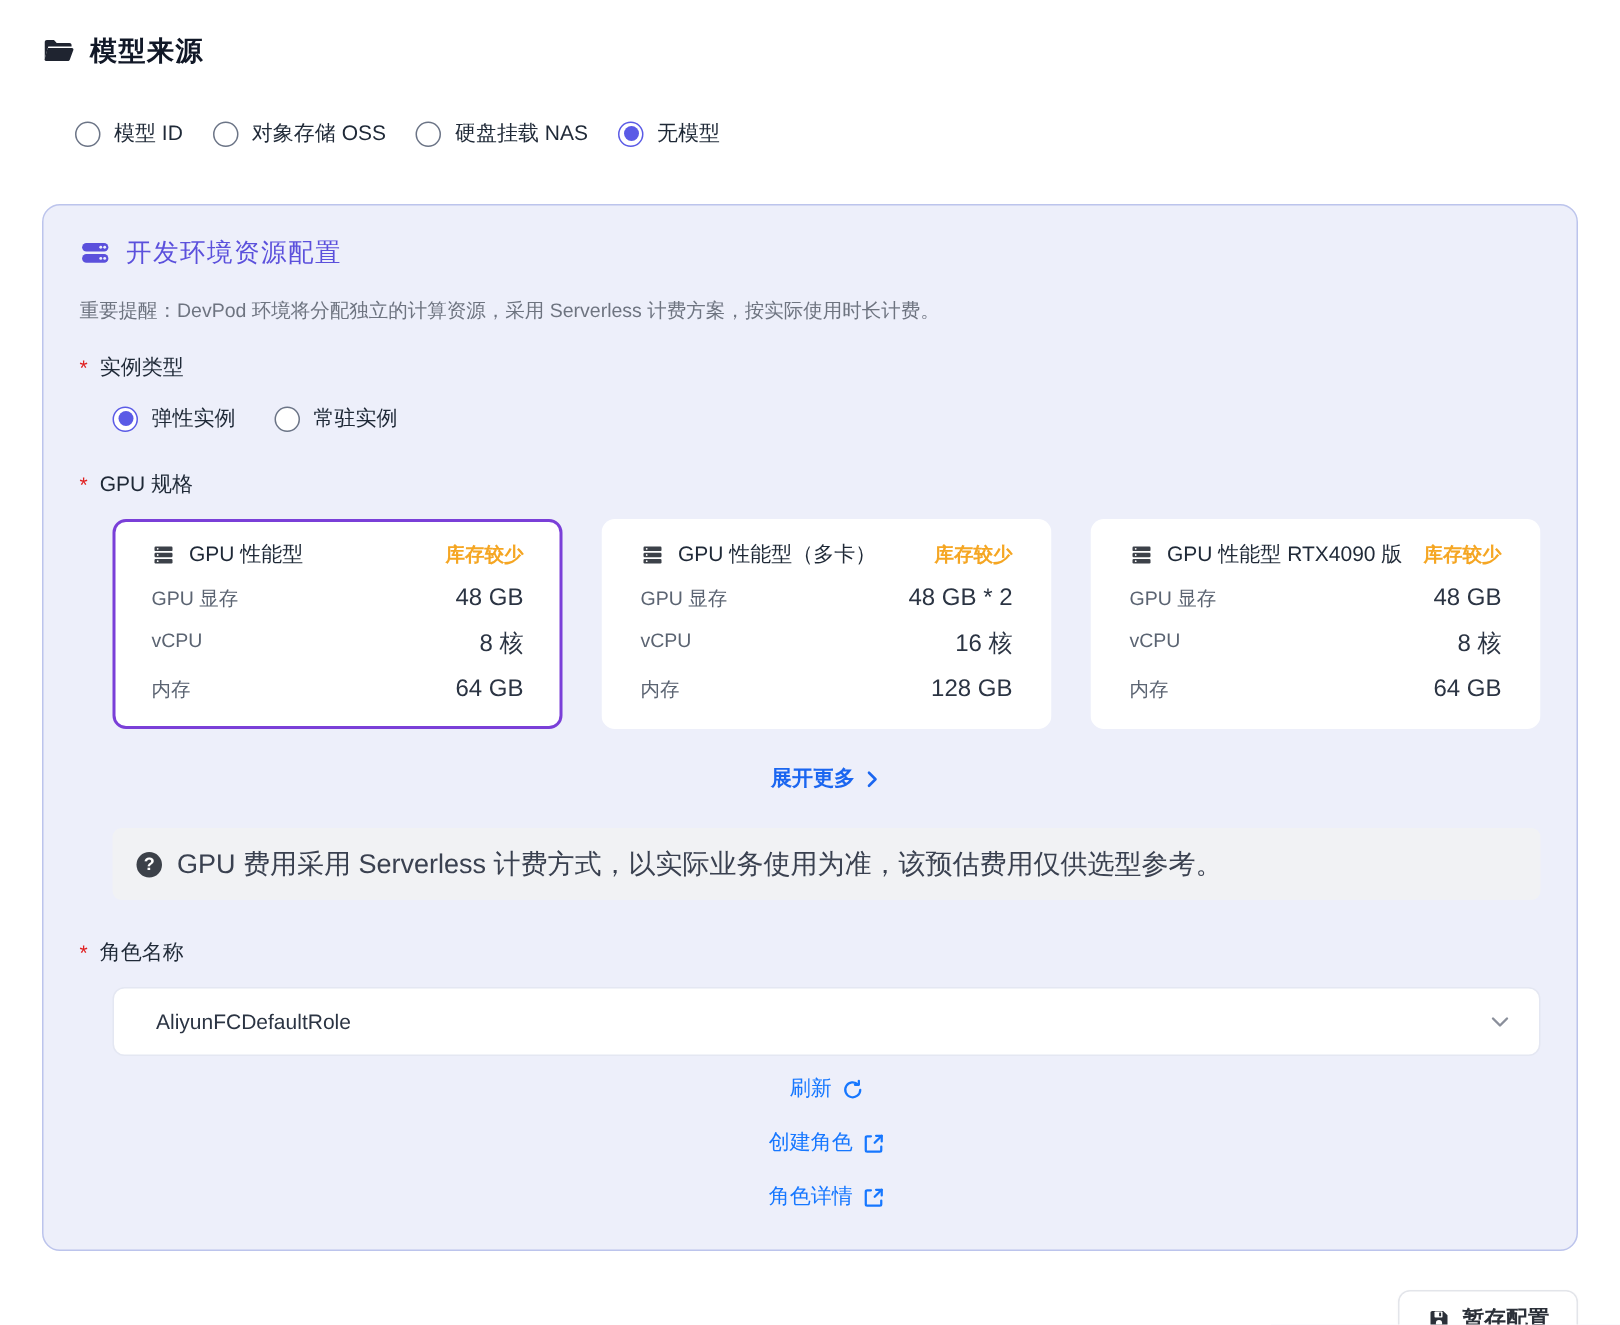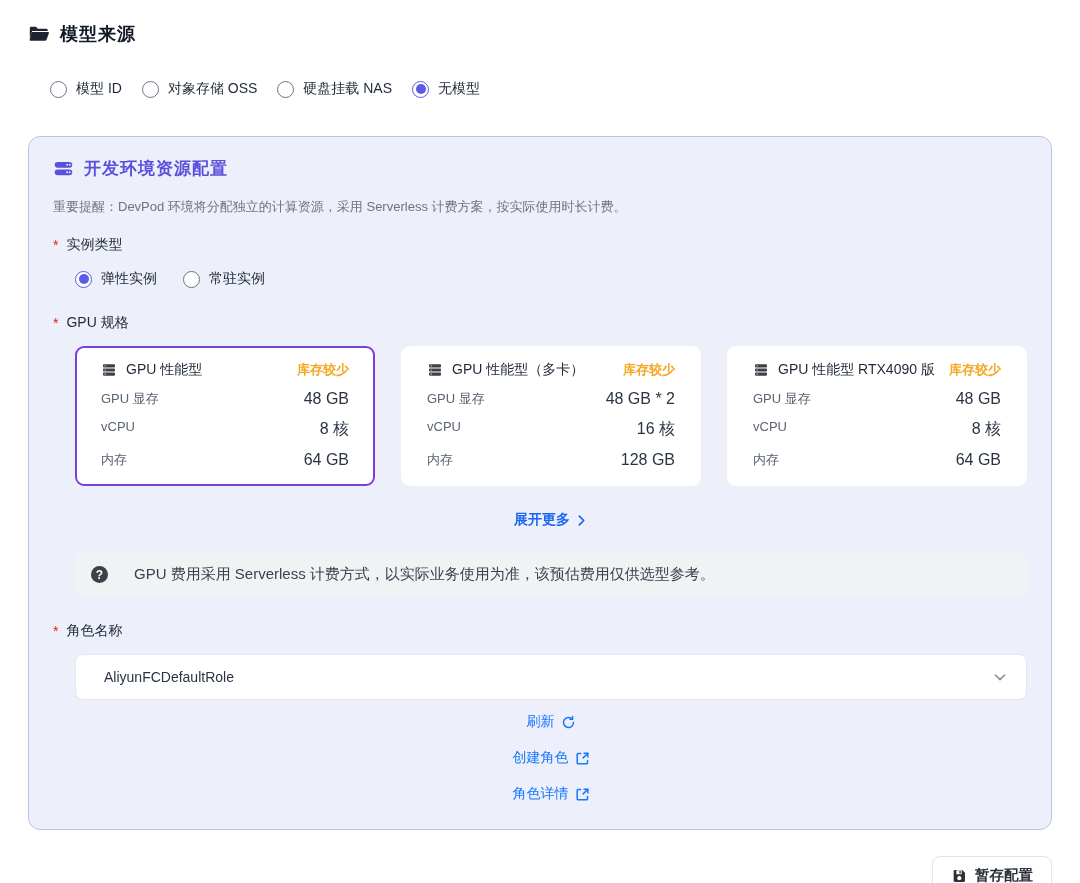--- a/index.html
+++ b/index.html
@@ -19,21 +19,21 @@
     background:#fff; position:relative; flex:0 0 auto; }
   .radio-opt.sel .radio-circle { border-color:#5b5be6; }
   .radio-opt.sel .radio-circle::after { content:""; position:absolute; inset:2.5px;
     border-radius:50%; background:#5b5be6; }
   .radio-label { font-size:14px; color:#1f2937; }
 
   
   .panel { margin:38px 28px 0; width:1024px; background:#edeffa;
     border:1px solid #bcc4ec; border-radius:12px; padding:20px 24px 26px; }
   .panel-title-row { display:flex; align-items:center; gap:10px; }
-  .panel-title { font-size:17px; font-weight:700; color:#5b50dc; letter-spacing:1px; }
+  .panel-title { font-size:17px; font-weight:400; color:#5b50dc; letter-spacing:1px; }
   .panel-notice { margin-top:18px; font-size:13px; color:#6e7480; }
 
   .field { margin-top:20px; }
   .field-label-row { display:flex; align-items:flex-start; gap:8px; }
   .req-star { color:#e02020; font-size:14px; line-height:18px; }
   .field-label { font-size:14px; color:#1f2937; }
   .field-content { margin-left:22px; margin-top:14px; }
 
   
   .cards-row { display:flex; gap:26px; }
@@ -50,21 +50,21 @@
 
   .expand-row { text-align:center; margin-top:24px; }
   .expand-link { display:inline-flex; align-items:center; gap:5px; font-size:14px;
     font-weight:700; color:#1b66f0; cursor:pointer; }
 
   .fee-bar { margin-top:24px; display:flex; align-items:center; gap:10px;
     background:#f1f2f4; border-radius:6px; padding:12px 16px; }
   .q-icon { width:17px; height:17px; border-radius:50%; background:#3c4149; color:#fff;
     font-size:12px; font-weight:700; display:inline-flex; align-items:center;
     justify-content:center; flex:0 0 auto; }
-  .fee-text { font-size:15px; color:#3a4150;margin-left:16px; }
+  .fee-text { font-size:18px; color:#3a4150; }
 
   
   .role-select { display:flex; align-items:center; width:100%; height:46px;
     background:#fff; border:1px solid #e4e7f2; border-radius:8px; padding:0 18px 0 28px;
     cursor:pointer; }
   .role-value { font-size:14px; color:#2b3443; }
   .chev-down { margin-left:auto; display:inline-flex; }
   .role-links { display:flex; align-items:center; gap:18px; margin-top:13px;flex-direction:column; }
   .role-link { display:inline-flex; align-items:center; gap:6px; font-size:14px;
     color:#1677ff; cursor:pointer; }

